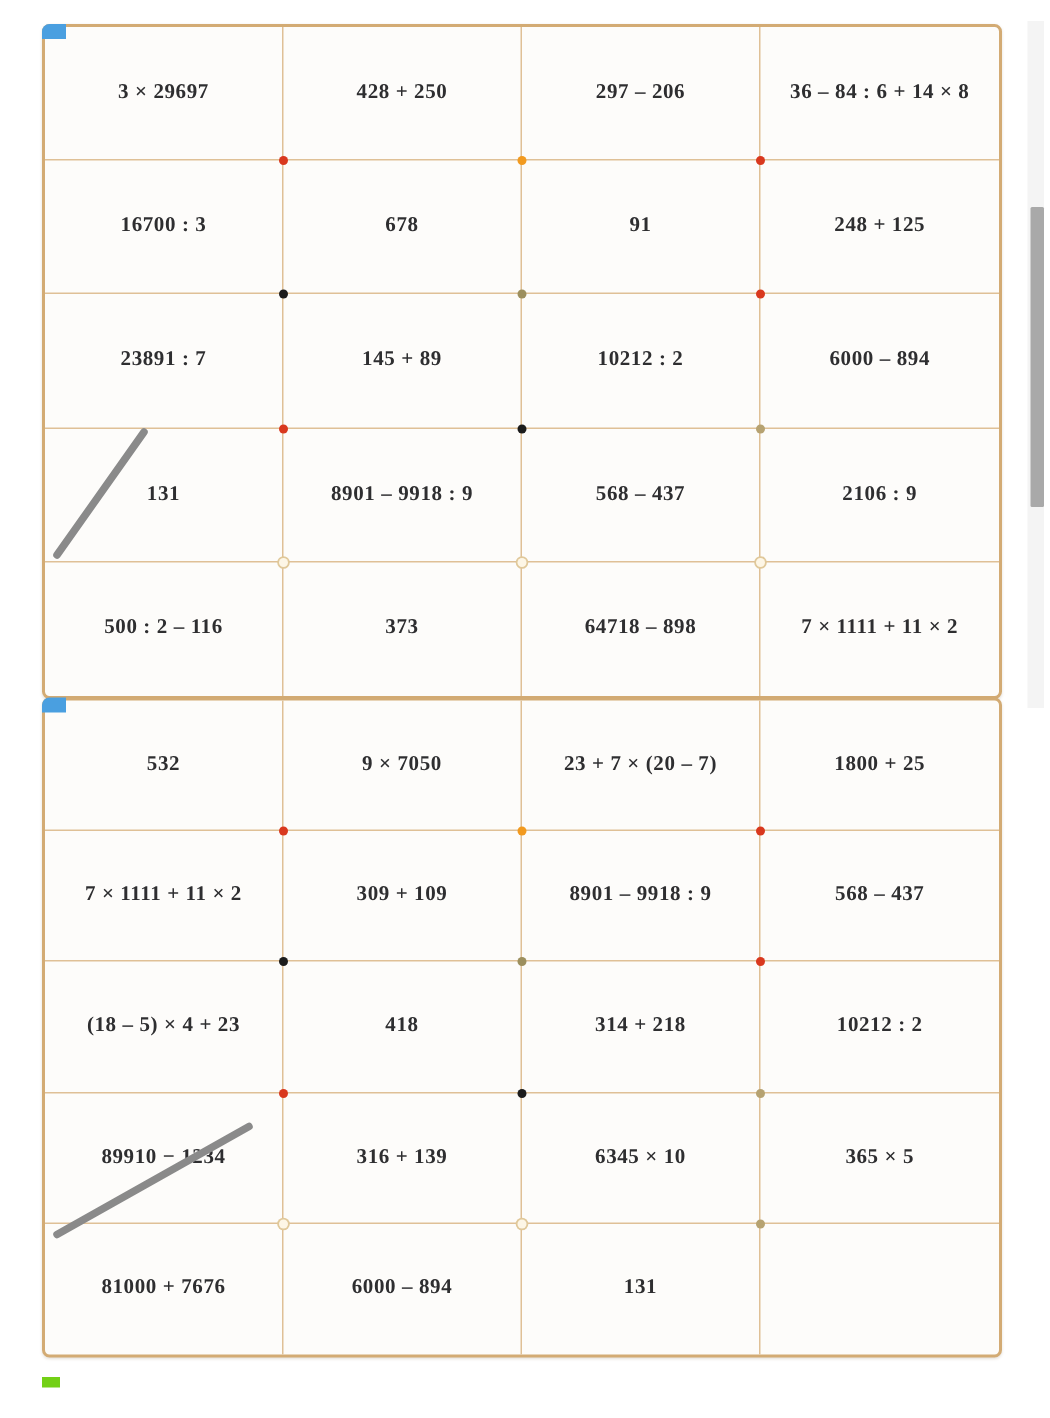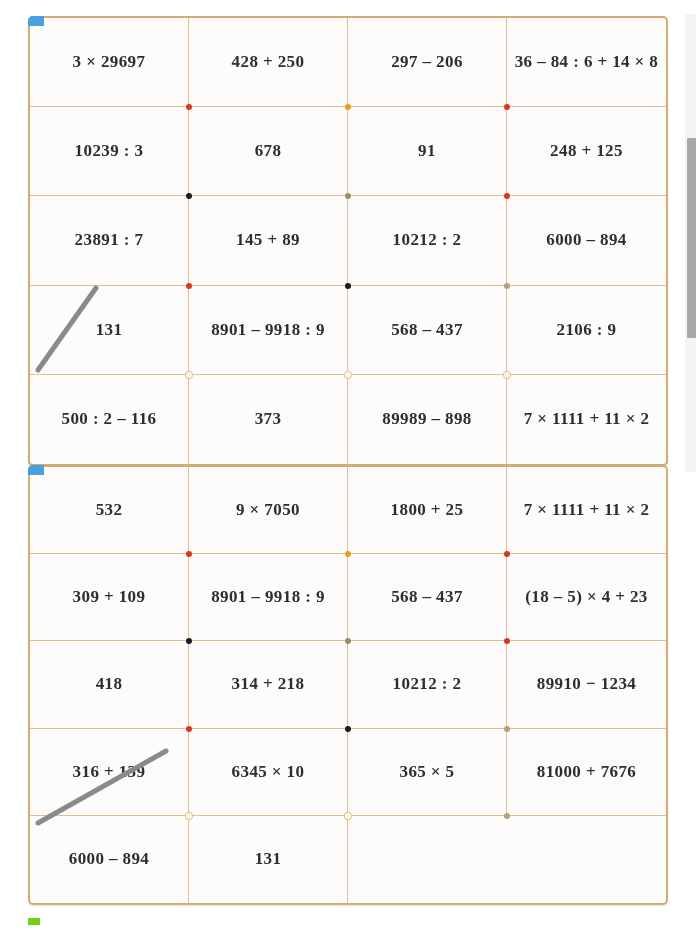--- a/index.html
+++ b/index.html
@@ -61,21 +61,21 @@
     width: 100%;
     height: 100%;
     grid-template-columns: repeat(4, 1fr);
     grid-template-rows: repeat(5, 1fr);
   }
   .cell {
     position: relative;
     display: flex;
     align-items: center;
     justify-content: center;
-    font-size: 17px;
+    font-size: 14px;
     font-weight: bold;
     color: #2e2e30;
     letter-spacing: 0.4px;
     background: transparent;
     box-sizing: border-box;
     border-right: 1.4px solid #dfc096;
     border-bottom: 1.4px solid #dfc096;
     white-space: nowrap;
   }
   .cell:nth-child(4n) { border-right: none; text-align: right; }
@@ -169,21 +169,21 @@
         <div class="cell">
           <span class="cell-text">428 + 250</span>
         </div>
         <div class="cell">
           <span class="cell-text">297 – 206</span>
         </div>
         <div class="cell">
           <span class="cell-text">36 – 84 : 6 + 14 × 8</span>
         </div>
         <div class="cell">
-          <span class="cell-text">10239 : 3</span>
+          <span class="cell-text">16700 : 3</span>
         </div>
         <div class="cell">
           <span class="cell-text">678</span>
         </div>
         <div class="cell">
           <span class="cell-text">91</span>
         </div>
         <div class="cell">
           <span class="cell-text">248 + 125</span>
         </div>
@@ -211,21 +211,21 @@
         <div class="cell">
           <span class="cell-text">2106 : 9</span>
         </div>
         <div class="cell">
           <span class="cell-text">500 : 2 – 116</span>
         </div>
         <div class="cell">
           <span class="cell-text">373</span>
         </div>
         <div class="cell">
-          <span class="cell-text">89989 – 898</span>
+          <span class="cell-text">64718 – 898</span>
         </div>
         <div class="cell">
           <span class="cell-text">7 × 1111 + 11 × 2</span>
         </div>
       </div>
     <div class="nodes" id="nodes-top">
         <div class="node red" style="left: 25%; top: 20%;"></div>
         <div class="node orange" style="left: 50%; top: 20%;"></div>
         <div class="node red" style="left: 75%; top: 20%;"></div>
         <div class="node black" style="left: 25%; top: 40%;"></div>
@@ -249,20 +249,23 @@
   <div class="sheet-inner">
     <div class="corner-blue"></div>
     <div class="grid" id="grid-bottom">
         <div class="cell">
           <span class="cell-text">532</span>
         </div>
         <div class="cell">
           <span class="cell-text">9 × 7050</span>
         </div>
         <div class="cell">
+          <span class="cell-text">23 + 7 × (20 – 7)</span>
+        </div>
+        <div class="cell">
           <span class="cell-text">1800 + 25</span>
         </div>
         <div class="cell">
           <span class="cell-text">7 × 1111 + 11 × 2</span>
         </div>
         <div class="cell">
           <span class="cell-text">309 + 109</span>
         </div>
         <div class="cell">
           <span class="cell-text">8901 – 9918 : 9</span>

